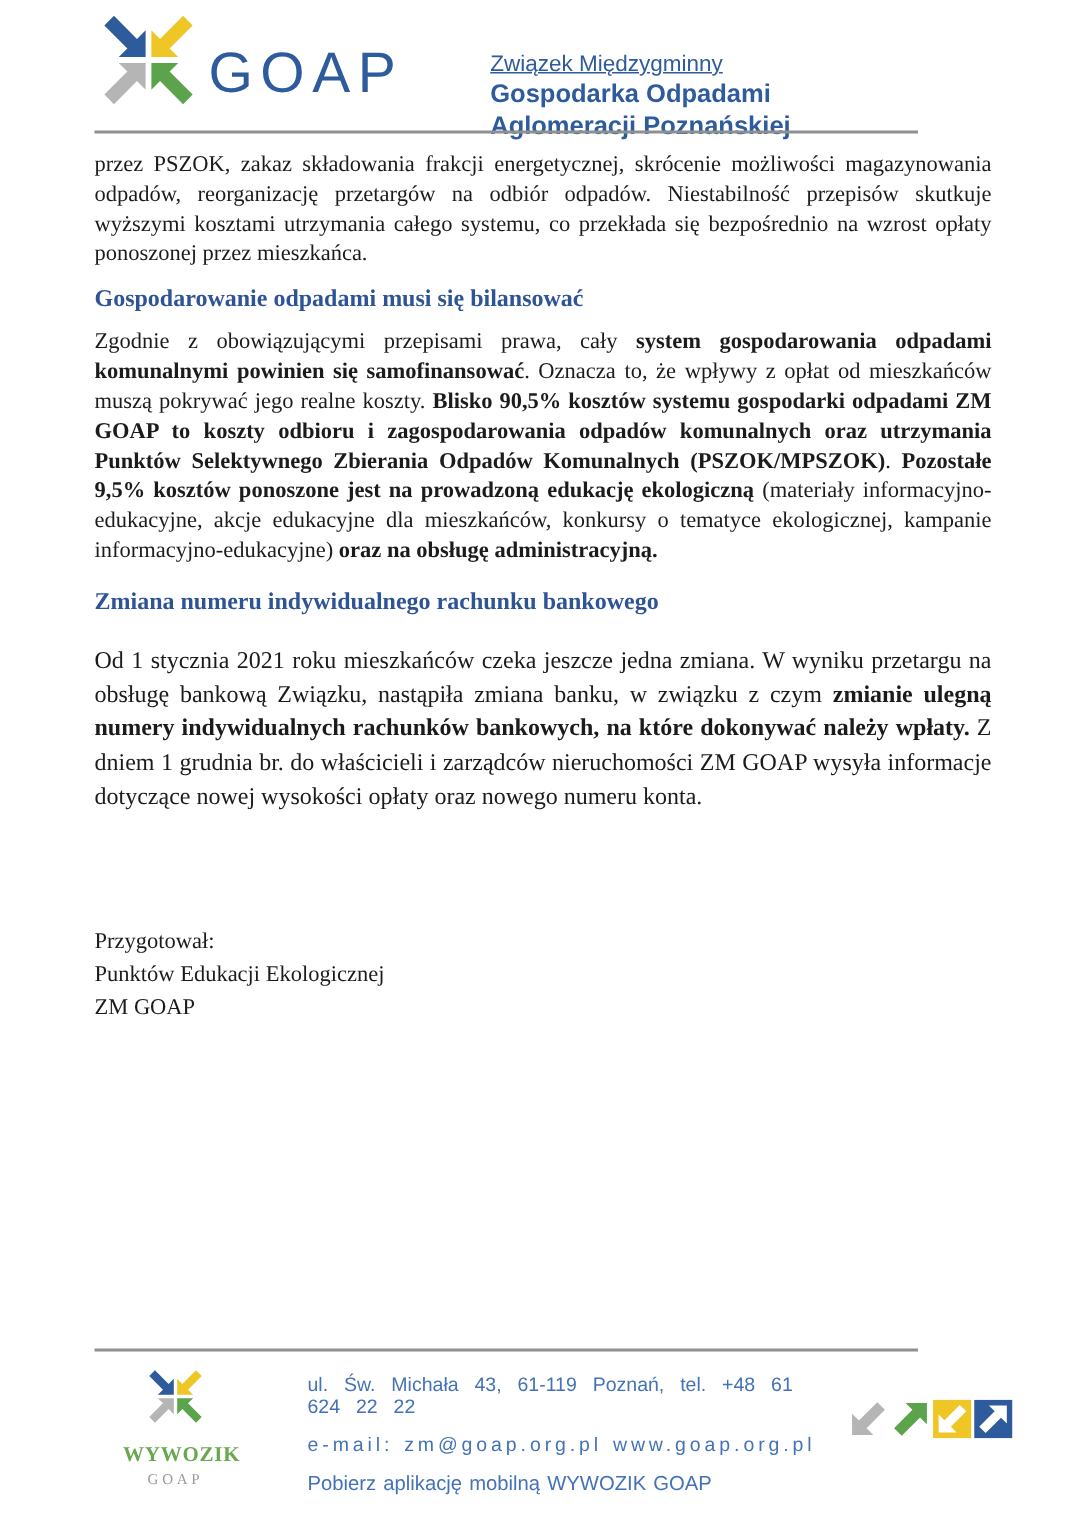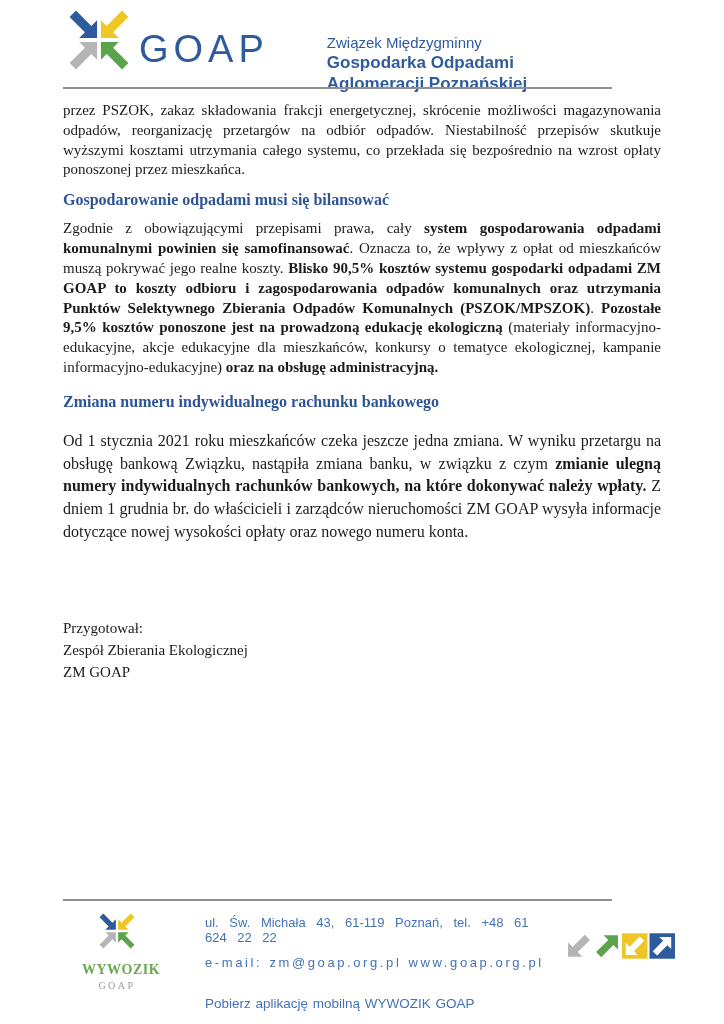--- a/index.html
+++ b/index.html
@@ -16,21 +16,21 @@
   html,body{background:#fff;}
   body{width:724px;height:1024px;margin:0 auto;font-family:"Liberation Serif",serif;color:var(--text_black);}
   .page{position:relative;width:675px;height:1024px;background:#fff;overflow:hidden;}
 
   
   .header{position:absolute;top:8px;left:67px;right:63px;display:flex;align-items:flex-start;}
   .logo-mark{width:64px;height:64px;flex:0 0 auto;}
   .goap-word{font-family:"Liberation Sans",sans-serif;font-weight:400;font-size:38px;
     letter-spacing:5px;color:var(--brand_blue);margin:22px 0 0 8px;line-height:1;}
   .org-block{margin:26px 0 0 58px;font-family:"Liberation Sans",sans-serif;color:var(--brand_blue);}
-  .org-line1{font-size:15px;line-height:1.2;}
+  .org-line1{font-size:15px;line-height:1.2;text-decoration:underline;}
   .org-line2{font-size:17px;font-weight:700;line-height:1.25;}
   .hr-top{position:absolute;top:87px;left:63px;right:63px;border-top:2px solid var(--rule_gray);}
 
   
   .content{position:absolute;top:101px;left:63px;width:598px;}
   .content p{font-size:15px;line-height:1.32;text-align:justify;margin:0 0 6px 0;}
   .content p b{font-weight:700;}
   .doc-heading{font-family:"Liberation Serif",serif;font-weight:700;font-size:16px;
     color:var(--heading_blue);margin:10px 0 10px 0;line-height:1.2;}
   .doc-heading.second{margin-top:14px;margin-bottom:19px;}
@@ -43,21 +43,21 @@
   .footer-left{position:absolute;left:82px;top:912px;width:70px;text-align:center;
     font-family:Liberation Serif, serif;}
   .footer-left .mark{width:38px;height:38px;margin:0 auto;}
   .wywozik{color:#6aa84f;font-weight:700;font-size:14px;letter-spacing:.5px;margin-top:8px;}
   .wywozik-sub{color:#9a9a9a;font-size:10px;letter-spacing:2.5px;margin-top:2px;}
 
   .footer-center{position:absolute;left:205px;top:915px;width:350px;text-align:left;
     font-family:"Liberation Sans",sans-serif;color:var(--footer_blue);}
   .f-line1{font-size:13px;word-spacing:7px;}
   .f-line2{font-size:13px;letter-spacing:2.6px;margin-top:10px;word-spacing:1px;}
-  .f-line3{font-size:13.5px;margin-top:26px;word-spacing:1px;}
+  .f-line3{font-size:13.5px;margin-top:11px;word-spacing:1px;}
 
   .footer-right{position:absolute;left:565px;top:931px;}
   .footer-right svg{width:112px;height:30px;display:block;}
 
   .fill-blue{fill:var(--brand_blue);} .fill-yellow{fill:var(--brand_yellow);}
   .fill-green{fill:var(--brand_green);} .fill-gray{fill:var(--brand_gray);}
   .fill-white{fill:#fff;}
 </style>
 </head>
 <body>
@@ -92,21 +92,21 @@
 
     <p><span>Zgodnie z obowiązującymi przepisami prawa, cały </span><b>system gospodarowania odpadami komunalnymi powinien się samofinansować</b><span>. Oznacza to, że wpływy z opłat od mieszkańców muszą pokrywać jego realne koszty. </span><b>Blisko 90,5% kosztów systemu gospodarki odpadami ZM GOAP to koszty odbioru i zagospodarowania odpadów komunalnych oraz utrzymania Punktów Selektywnego Zbierania Odpadów Komunalnych (PSZOK/MPSZOK)</b><span>. </span><b>Pozostałe 9,5% kosztów ponoszone jest na prowadzoną edukację ekologiczną</b><span> (materiały informacyjno-edukacyjne, akcje edukacyjne dla mieszkańców, konkursy o tematyce ekologicznej, kampanie informacyjno-edukacyjne) </span><b>oraz na obsługę administracyjną.</b></p>
 
     <div class="doc-heading second">Zmiana numeru indywidualnego rachunku bankowego</div>
 
     <p class="large"><span>Od 1 stycznia 2021 roku mieszkańców czeka jeszcze jedna zmiana. W wyniku przetargu na obsługę bankową Związku, nastąpiła zmiana banku, w związku z czym </span><b>zmianie ulegną numery indywidualnych rachunków bankowych, na które dokonywać należy wpłaty.</b><span> Z dniem 1 grudnia br. do właścicieli i zarządców nieruchomości ZM GOAP wysyła informacje dotyczące nowej wysokości opłaty oraz nowego numeru konta.</span></p>
   </div>
 
   <div class="signature">
     <div>Przygotował:</div>
-    <div>Zespół Zbierania Ekologicznej</div>
+    <div>Punktów Edukacji Ekologicznej</div>
     <div>ZM GOAP</div>
   </div>
 
   <div class="hr-bottom"></div>
 
   <div class="footer-left">
     <svg class="mark" viewBox="0 0 100 100">
       <use href="#arr" transform="translate(1,1)" class="fill-blue"></use>
       <use href="#arr" transform="translate(99,1) scale(-1,1)" class="fill-yellow"></use>
       <use href="#arr" transform="translate(1,99) scale(1,-1)" class="fill-gray"></use>

